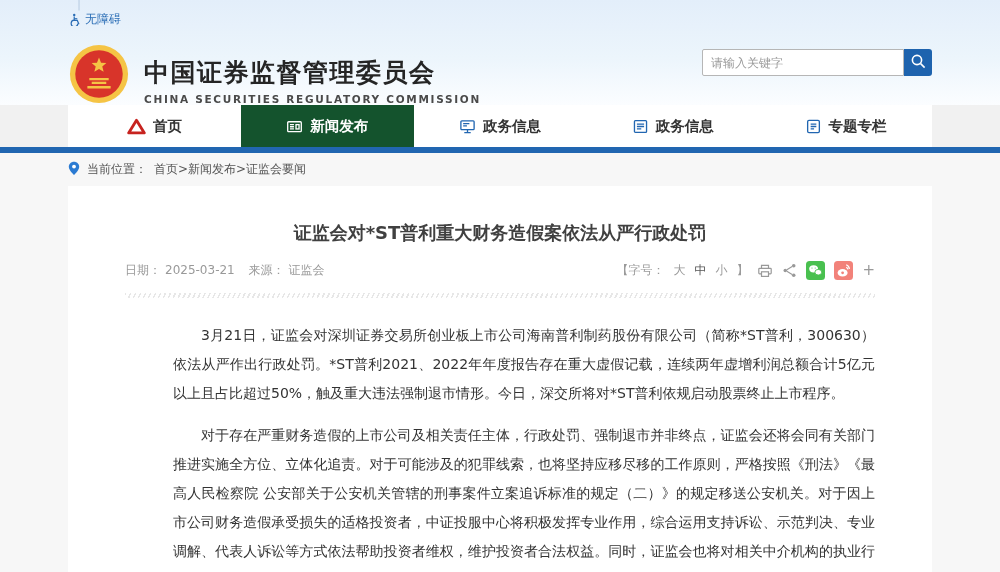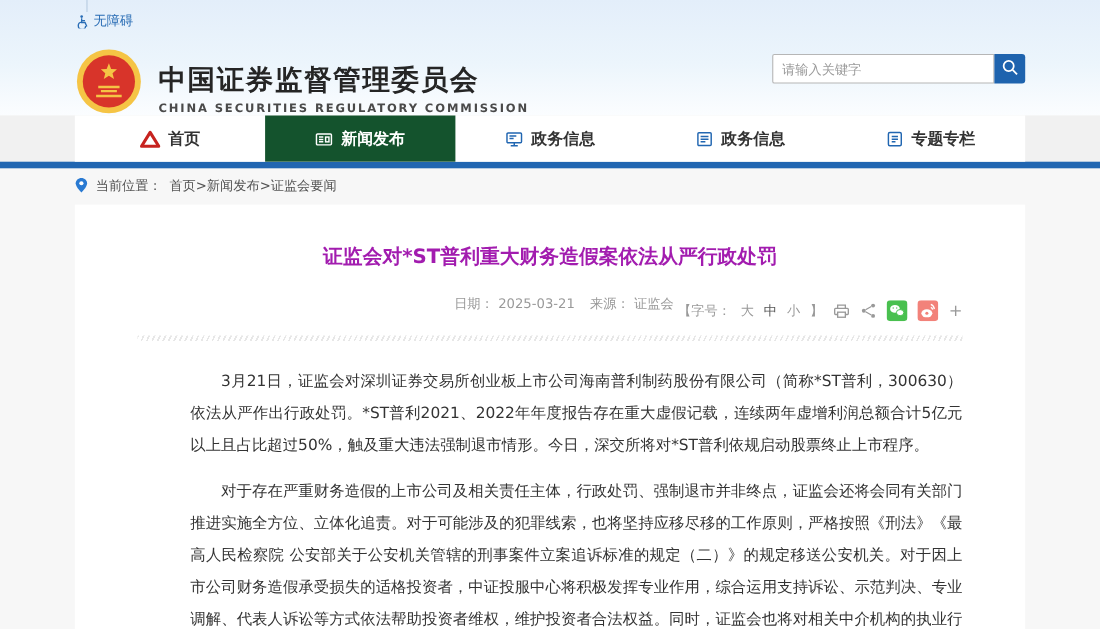--- a/index.html
+++ b/index.html
@@ -39,24 +39,24 @@
   .nav-item.active { background:#14532d; color:#fff; }
   .nav-item.active .nav-icon { color:#fff; }
   .blue-strip { height:6px; background:#2166b1; }
 
   
   .breadcrumb { height:33px; display:flex; align-items:center; gap:7px; font-size:12px; color:#555; }
   .breadcrumb .path { cursor:pointer; }
 
   
   .card { background:#fff; height:386px; padding:27px 57px 0; overflow:hidden; }
-  .article-title { text-align:center; font-size:18px; font-weight:bold; color:#a21caf; margin:8px 0 0; }
-  .meta-row { display:flex; justify-content:flex-end; align-items:center; margin-top:16px; font-size:12px; color:#999; }
+  .article-title { text-align:center; font-size:18px; font-weight:bold; color:#404040; margin:8px 0 0; }
+  .meta-row { display:flex; justify-content:space-between; align-items:center; margin-top:16px; font-size:12px; color:#999; }
   .meta-left span { margin-right:4px; }
-  .meta-tools { display:flex; align-items:center; gap:9px;margin-top:12px; }
+  .meta-tools { display:flex; align-items:center; gap:9px; }
   .size-ctl { cursor:pointer; color:#999; }
   .size-ctl.mid { color:#555; }
   .tool-icon { display:flex; cursor:pointer; }
   .plus-tool { color:#999; font-size:15px; cursor:pointer; line-height:1; }
   .divider { height:5px; margin-top:13px;
     background:repeating-linear-gradient(115deg,#e7e7e7 0,#e7e7e7 1.5px,#ffffff 1.5px,#ffffff 4.5px); }
   .article-body { margin-top:23px; font-size:14px; line-height:29px; color:#333; text-align:justify;margin-left:48px; }
   .article-body p { margin:0 0 13px; text-indent:2em; }
 </style>
 </head>

